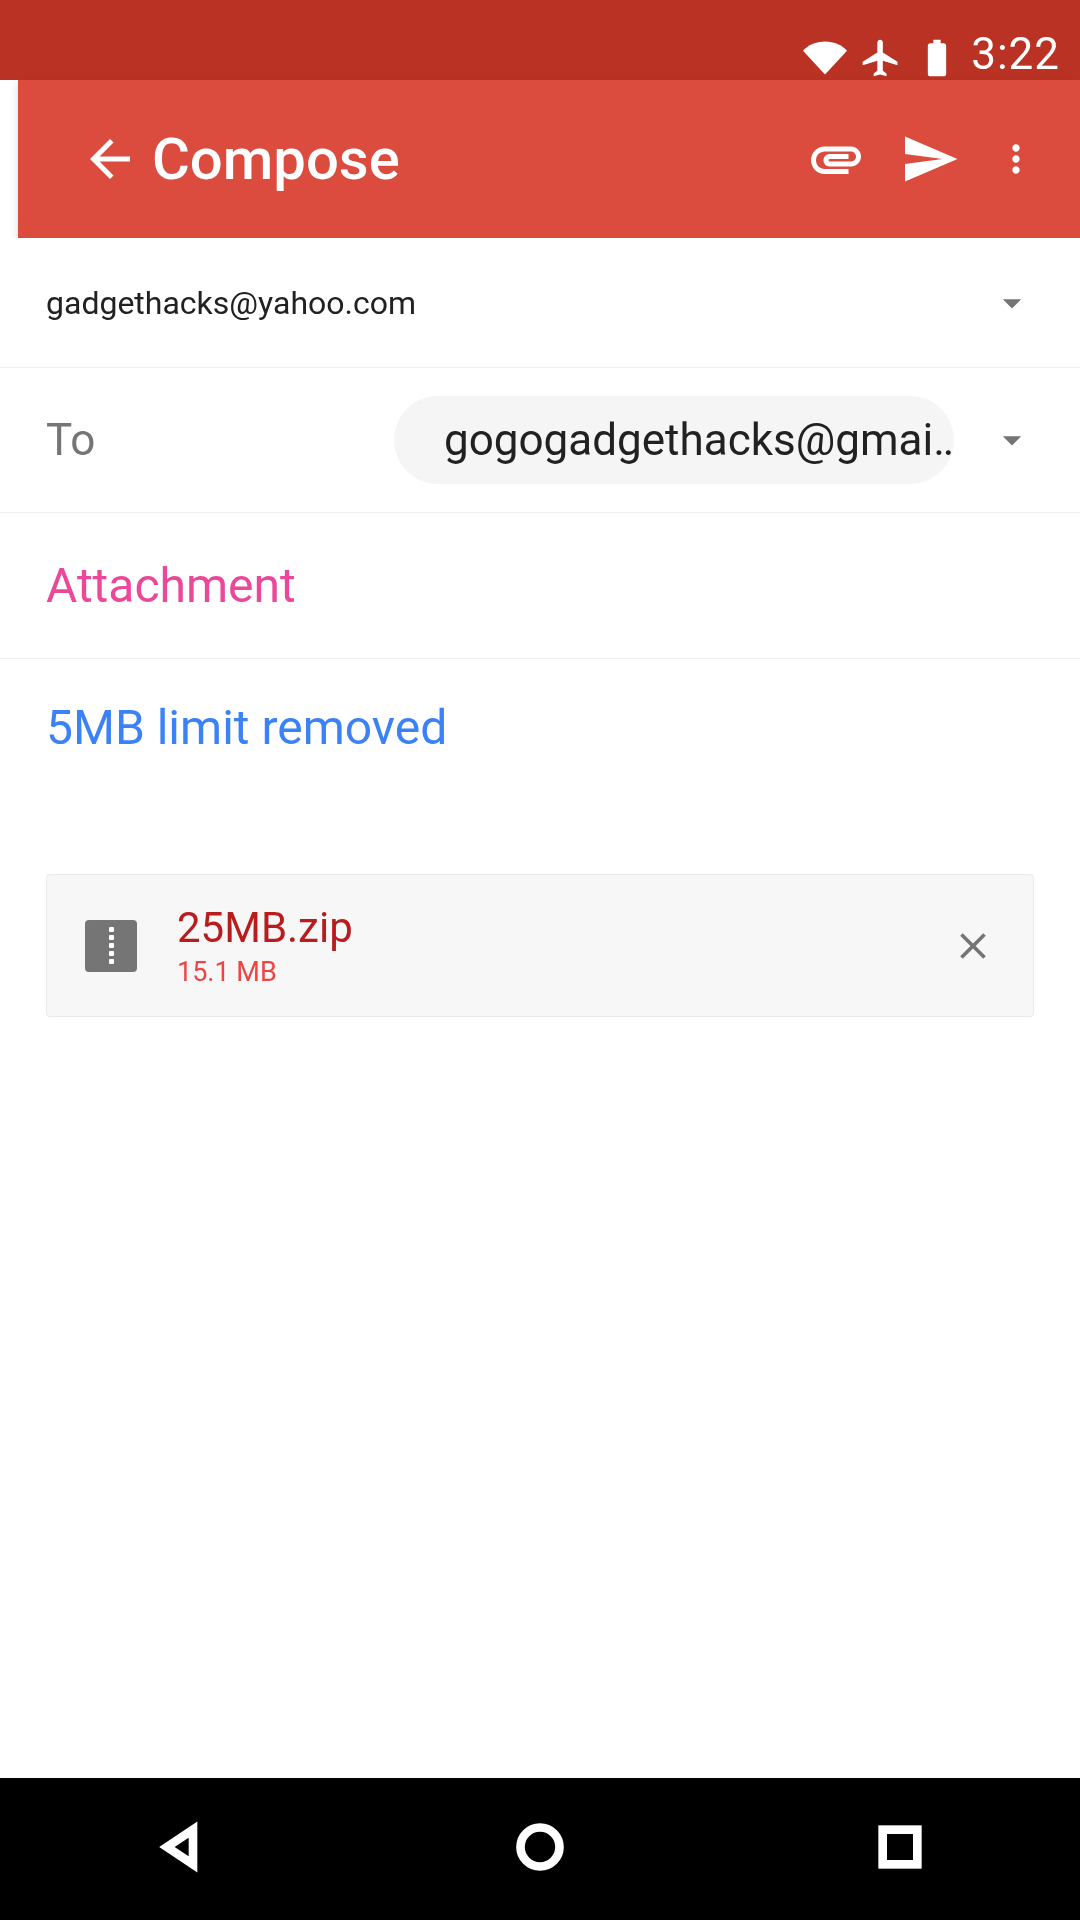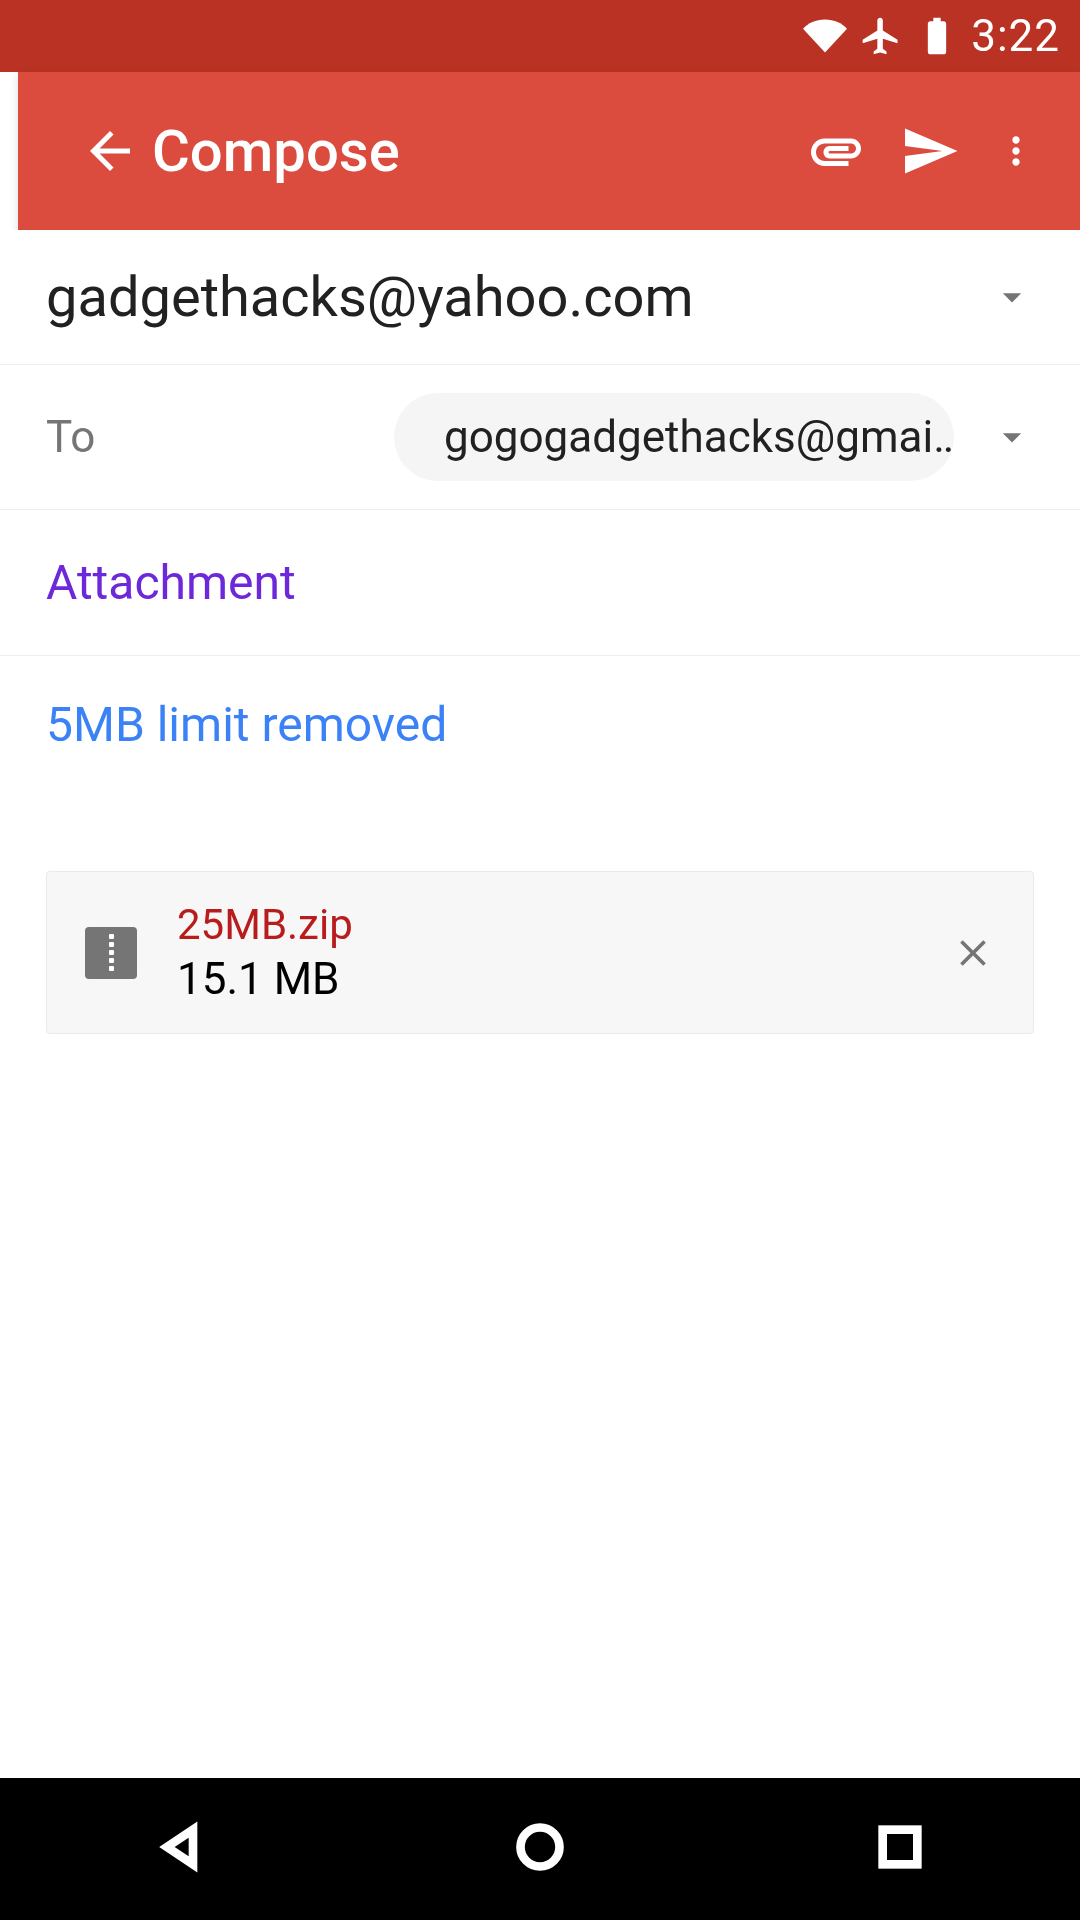--- a/index.html
+++ b/index.html
@@ -5,25 +5,25 @@
     * { margin: 0; padding: 0; box-sizing: border-box; }
     body {
       width: 1080px;
       height: 1920px;
       font-family: Roboto, Arial, sans-serif;
       background: #ffffff;
       overflow: hidden;
       position: relative;
     }
     .status-bar {
-      height: 72px;
+      height: 80px;
       background: #b93223;
       display: flex;
       justify-content: flex-end;
-      align-items: center;
+      align-items: flex-end;
       padding: 0 20px;
       gap: 12px;
     }
     .status-bar span, .status-bar svg { color: #fff; fill: #fff; }
     .status-time { font-size: 44px; font-weight: 400; color: #fff; letter-spacing: 1px; }
     .status-icon { width: 44px; height: 44px; }
     .app-bar {
       height: 158px;
       background: #db4c3f;
       display: flex;
@@ -49,41 +49,41 @@
       border-bottom: 1px solid #eeeeee;
       min-height: 130px;
     }
     .field-label {
       font-size: 44px;
       color: #757575;
       width: 160px;
       flex-shrink: 0;
     }
     .field-value {
-      font-size: 56px;
+      font-size: 32px;
       color: #212121;
       flex: 1;
     }
     .chip {
       background: #f5f5f5;
       border-radius: 50px;
       padding: 18px 50px;
       font-size: 44px;
       color: #212121;
       display: inline-block;
       max-width: 560px;
       white-space: nowrap;
       overflow: hidden;
     }
     .chevron { width: 44px; height: 44px; fill: #757575; margin-left: auto; }
     .to-row { gap: 36px; padding: 28px 46px; }
     .to-row .field-label { width: 120px; }
     .to-chip-wrap { flex: 1; display: flex; justify-content: flex-end; }
     .subject-row { padding: 44px 46px; border-bottom: 1px solid #eeeeee; }
-    .subject-value { font-size: 48px; color: #6d28d9; }
+    .subject-value { font-size: 48px; color: #ec4899; }
     .body-row { padding: 40px 46px; }
     .body-text { font-size: 48px; color: #3b82f6; }
     .attachment-card {
       margin: 78px 46px 0 46px;
       background: #f7f7f7;
       border: 1px solid #eaeaea;
       border-radius: 4px;
       display: flex;
       align-items: center;
       padding: 28px 38px;
@@ -93,21 +93,21 @@
       width: 52px;
       height: 52px;
       background: #757575;
       border-radius: 4px;
       display: flex;
       align-items: center;
       justify-content: center;
     }
     .attach-info { flex: 1; display: flex; flex-direction: column; gap: 4px; }
     .attach-name { font-size: 42px; color: #b91c1c; }
-    .attach-size { font-size: 44px; color: #000000; }
+    .attach-size { font-size: 27px; color: #ef4444; }
     .attach-close { width: 44px; height: 44px; fill: #757575; cursor: pointer; }
     .nav-bar {
       position: absolute;
       bottom: 0; left: 0; right: 0;
       height: 142px;
       background: #000;
       display: flex;
       justify-content: space-around;
       align-items: center;
     }

